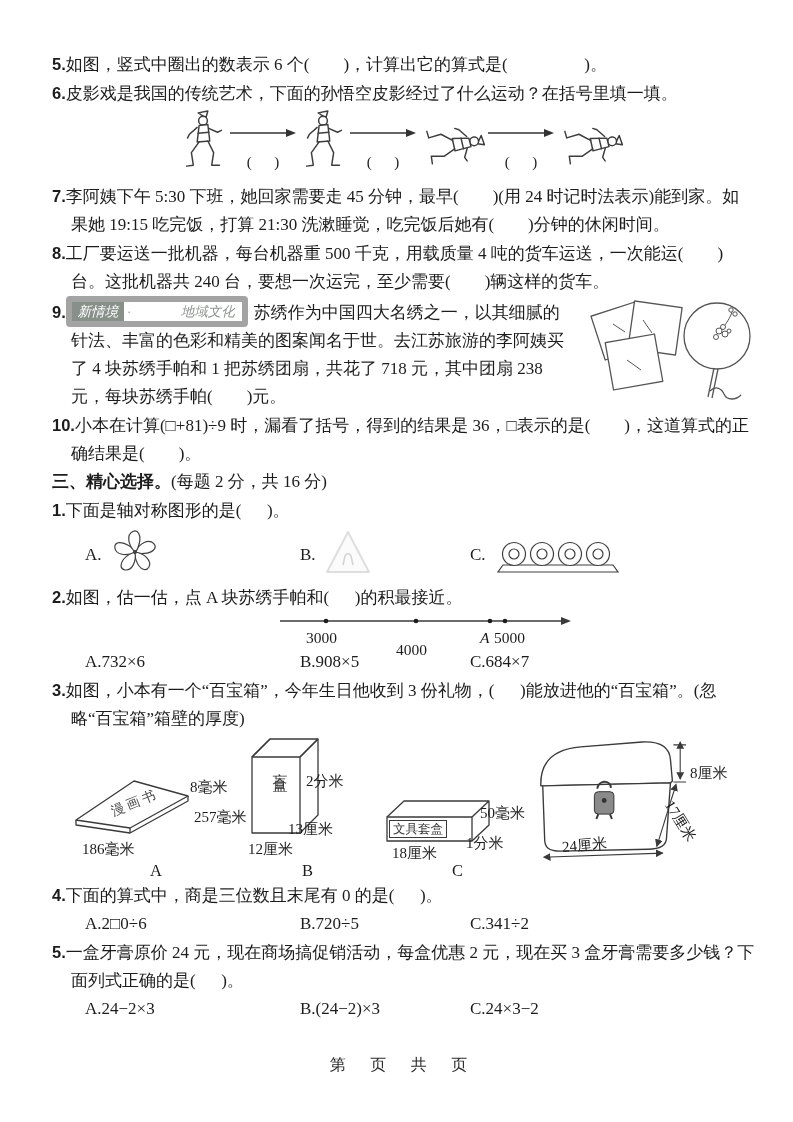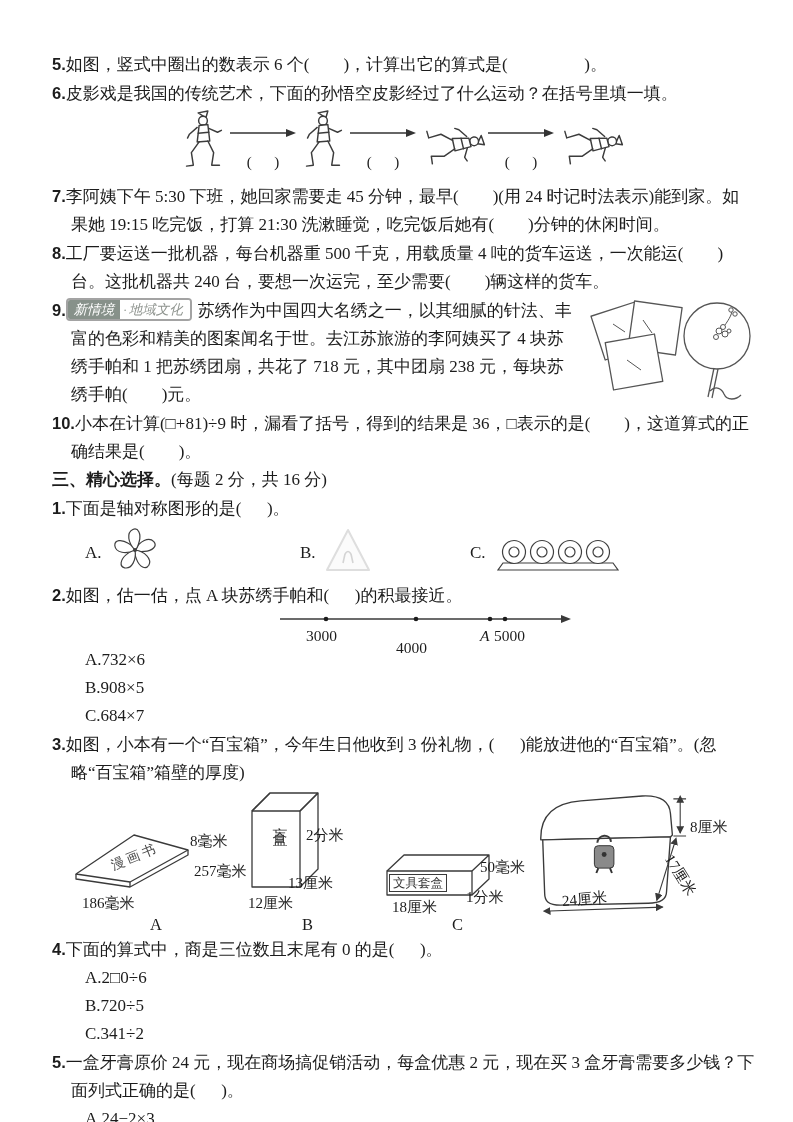--- a/index.html
+++ b/index.html
@@ -14,36 +14,36 @@
   .sec-note{white-space:pre-wrap;}
   
   .pup-row{display:flex;align-items:flex-start;margin-left:128px;height:74px;}
   .pup-up{width:46px;height:60px;margin-top:2px;}
   .pup-rot{width:64px;height:52px;position:relative;margin-top:12px;}
   .pup-rot svg{position:absolute;left:12px;top:-6px;transform:rotate(82deg);}
   .au{display:flex;flex-direction:column;align-items:center;width:74px;margin-top:20px;}
   .blank{margin-top:10px;font-size:15px;white-space:pre;}
   
   .q9-illus{float:right;width:172px;height:104px;margin:2px 0 0 8px;}
-  .badge{display:inline-flex;border:2px solid #a3a3a3;border-radius:4px;overflow:hidden;
+  .badge{display:inline-flex;border:6px solid #a3a3a3;border-radius:4px;overflow:hidden;
          font-size:13.5px;font-style:italic;line-height:19px;vertical-align:2px;
          margin-right:6px;text-indent:0;}
   .badge-left{background:#87918a;color:#ffffff;padding:0 6px;}
   .badge-sep{color:#9aa09a;padding-left:3px;}
-  .badge-right{color:#8f948f;padding:0 7px 0 2px;background:#ffffff;}
+  .badge-right{color:#8f948f;padding:0 7px 0 2px;background:#ffffff;margin-left:48px;}
   
   .figrow1{position:relative;height:58px;}
   .figrow1 .letter{position:absolute;font-size:17px;}
   
   .nl-wrap{position:relative;margin-left:226px;width:310px;height:36px;}
   .nl-wrap svg{position:absolute;left:0;top:2px;}
   .nl-lab{position:absolute;top:12px;font-size:15.5px;}
   .nl-point{font-style:italic;}
   
-  .opt-row{display:flex;padding-left:33px;flex-direction:column;}
+  .opt-row{display:flex;padding-left:33px;}
   .opt-row .o1{width:215px;}
   .opt-row .o2{width:170px;}
   
   .figrow3{position:relative;height:148px;font-size:15px;}
   .figrow3 .abs{position:absolute;white-space:nowrap;}
   .fig-letter{font-size:16.5px;}
   .vert{writing-mode:vertical-rl;letter-spacing:4px;font-size:15px;color:#333;}
   .boxed{border:1px solid #3a3a3a;padding:0 3px;font-size:12.5px;line-height:16px;color:#333;}
   .bookname{transform:rotate(-22deg);font-size:13.5px;letter-spacing:3px;color:#4a4a4a;}
   .rot58{transform:rotate(58deg);}

